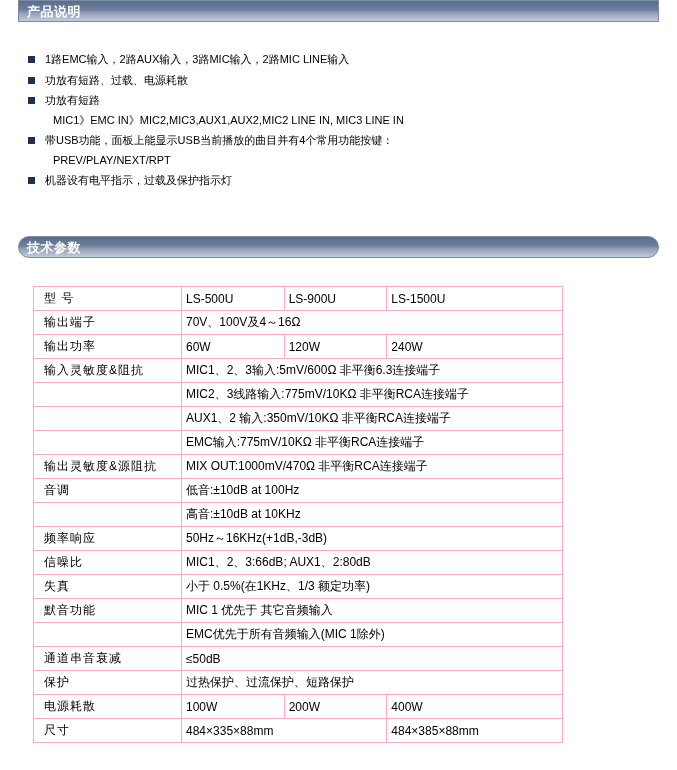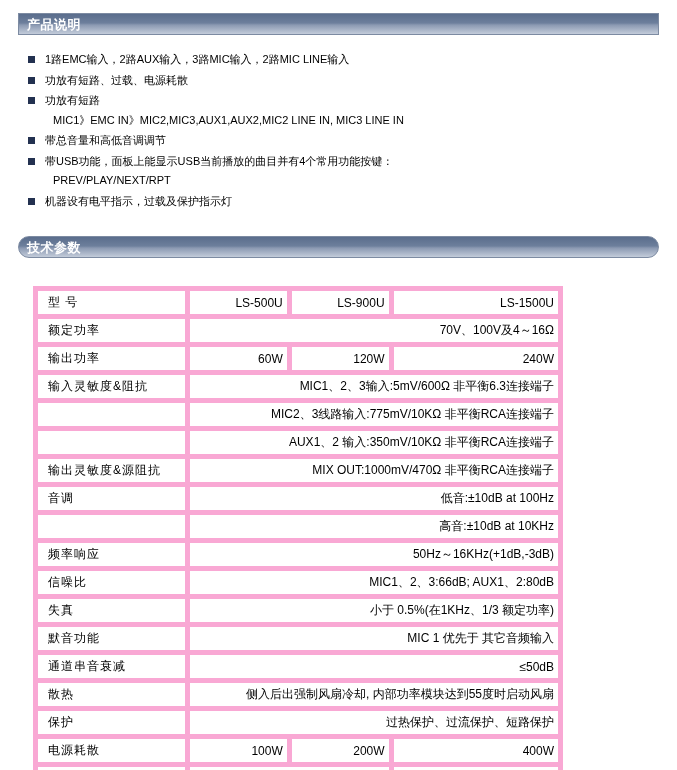--- a/index.html
+++ b/index.html
@@ -34,21 +34,21 @@
   .section-bar .label {
     position: absolute;
     left: 8px;
     top: 2px;
     font-size: 13px;
     font-weight: bold;
     color: #ffffff;
     letter-spacing: 0.5px;
     line-height: 17px;
   }
-  #bar-product { top: 13px; }
+  #bar-product { top: 0; }
   #bar-specs { top: 236px; border-radius: 11px; }
 
   
   .bullets {
     position: absolute;
     left: 28px;
     top: 50px;
     width: 620px;
     font-size: 11px;
     line-height: 19.5px;
@@ -80,31 +80,31 @@
   
   .spec-table {
     position: absolute;
     left: 33px;
     top: 286px;
     width: 530px;
     border-collapse: collapse;
     font-size: 12px;
   }
   .spec-table td {
-    border: 5px solid #f9a8d4;
+    border: 1px solid #f9a8d4;
     padding: 3px 4px;
     height: 17px;
     vertical-align: middle;
   }
   .col-label {
     width: 133px;
     padding-left: 10px !important;
     letter-spacing: 1px;
   }
-  .cell-c { text-align: right; }
+  .cell-c { text-align: left; }
 
   
   .watermark {
     position: absolute;
     right: 60px;
     bottom: 14px;
     font-size: 17px;
     color: #e2e2e2;
     letter-spacing: 1px;
     white-space: nowrap;
@@ -136,26 +136,20 @@
       <div class="bullet-row">
         <div class="bullet-marker">
           <i></i>
         </div>
         <div class="bullet-text"><span>功放有短路</span><span class="sub">MIC1》EMC IN》MIC2,MIC3,AUX1,AUX2,MIC2 LINE IN, MIC3 LINE IN</span></div>
       </div>
       <div class="bullet-row">
         <div class="bullet-marker">
           <i></i>
         </div>
-        <div class="bullet-text"><span>带总音量和高低音调调节</span></div>
-      </div>
-      <div class="bullet-row">
-        <div class="bullet-marker">
-          <i></i>
-        </div>
         <div class="bullet-text"><span>带USB功能，面板上能显示USB当前播放的曲目并有4个常用功能按键：</span><span class="sub">PREV/PLAY/NEXT/RPT</span></div>
       </div>
       <div class="bullet-row">
         <div class="bullet-marker">
           <i></i>
         </div>
         <div class="bullet-text"><span>机器设有电平指示，过载及保护指示灯</span></div>
       </div>
     </div>
 
@@ -165,21 +159,21 @@
 
   <table class="spec-table">
     <tbody>
         <tr>
           <td class="col-label">型  号</td>
           <td class="cell-c">LS-500U</td>
           <td class="cell-c">LS-900U</td>
           <td class="cell-c">LS-1500U</td>
         </tr>
         <tr>
-          <td class="col-label">额定功率</td>
+          <td class="col-label">输出端子</td>
           <td class="cell-c" colspan="3">70V、100V及4～16Ω</td>
         </tr>
         <tr>
           <td class="col-label">输出功率</td>
           <td class="cell-c">60W</td>
           <td class="cell-c">120W</td>
           <td class="cell-c">240W</td>
         </tr>
         <tr>
           <td class="col-label">输入灵敏度&amp;阻抗</td>
@@ -187,20 +181,24 @@
         </tr>
         <tr>
           <td class="col-label"></td>
           <td class="cell-c" colspan="3">MIC2、3线路输入:775mV/10KΩ 非平衡RCA连接端子</td>
         </tr>
         <tr>
           <td class="col-label"></td>
           <td class="cell-c" colspan="3">AUX1、2 输入:350mV/10KΩ 非平衡RCA连接端子</td>
         </tr>
         <tr>
+          <td class="col-label"></td>
+          <td class="cell-c" colspan="3">EMC输入:775mV/10KΩ 非平衡RCA连接端子</td>
+        </tr>
+        <tr>
           <td class="col-label">输出灵敏度&amp;源阻抗</td>
           <td class="cell-c" colspan="3">MIX OUT:1000mV/470Ω 非平衡RCA连接端子</td>
         </tr>
         <tr>
           <td class="col-label">音调</td>
           <td class="cell-c" colspan="3">低音:±10dB at 100Hz</td>
         </tr>
         <tr>
           <td class="col-label"></td>
           <td class="cell-c" colspan="3">高音:±10dB at 10KHz</td>
@@ -215,26 +213,26 @@
         </tr>
         <tr>
           <td class="col-label">失真</td>
           <td class="cell-c" colspan="3">小于 0.5%(在1KHz、1/3 额定功率)</td>
         </tr>
         <tr>
           <td class="col-label">默音功能</td>
           <td class="cell-c" colspan="3">MIC 1 优先于 其它音频输入</td>
         </tr>
         <tr>
+          <td class="col-label"></td>
+          <td class="cell-c" colspan="3">EMC优先于所有音频输入(MIC 1除外)</td>
+        </tr>
+        <tr>
           <td class="col-label">通道串音衰减</td>
           <td class="cell-c" colspan="3">≤50dB</td>
-        </tr>
-        <tr>
-          <td class="col-label">散热</td>
-          <td class="cell-c" colspan="3">侧入后出强制风扇冷却, 内部功率模块达到55度时启动风扇</td>
         </tr>
         <tr>
           <td class="col-label">保护</td>
           <td class="cell-c" colspan="3">过热保护、过流保护、短路保护</td>
         </tr>
         <tr>
           <td class="col-label">电源耗散</td>
           <td class="cell-c">100W</td>
           <td class="cell-c">200W</td>
           <td class="cell-c">400W</td>

